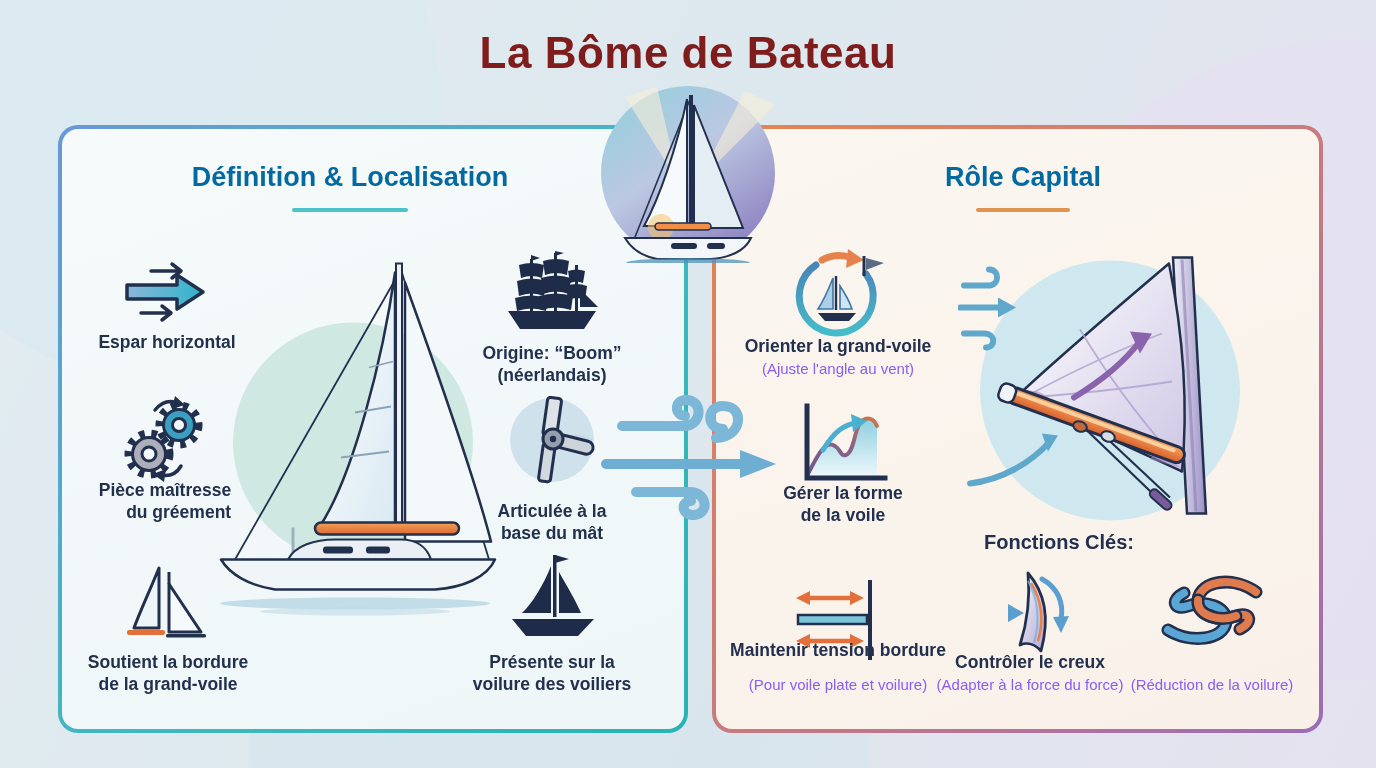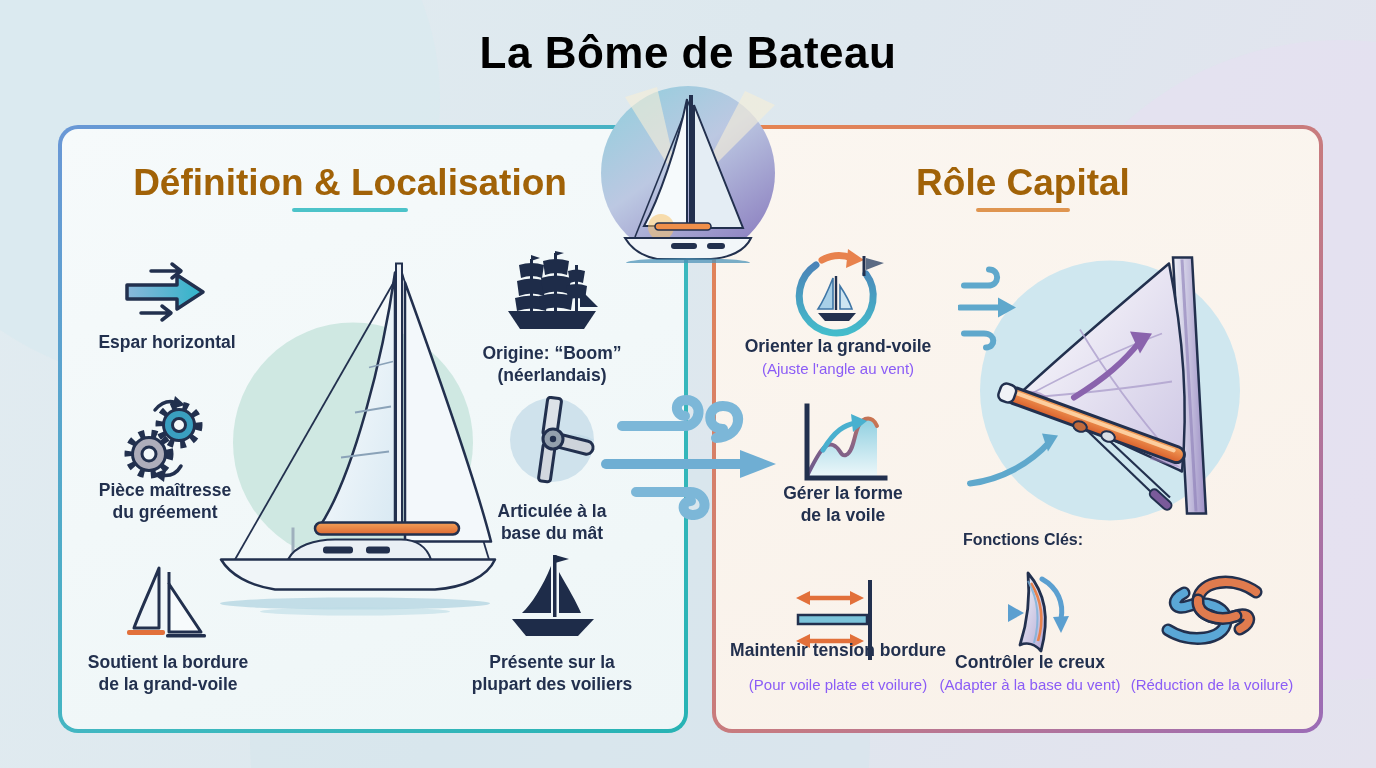--- a/index.html
+++ b/index.html
@@ -10,54 +10,54 @@
   }
   .stage{position:absolute;inset:0;}
   
   .bg-blob{position:absolute;border-radius:50%;pointer-events:none;}
   .blob1{left:-120px;top:-180px;width:560px;height:560px;background:#d9e9ef;opacity:.7;}
   .blob2{left:250px;top:430px;width:620px;height:620px;background:#d2e4ea;opacity:.45;}
   .blob3{left:1020px;top:40px;width:640px;height:640px;background:#e6dff1;opacity:.6;}
 
   .page-title{
     position:absolute;left:688px;top:28px;transform:translateX(-50%);
-    font-size:44px;font-weight:800;color:#000000;letter-spacing:.5px;white-space:nowrap;
+    font-size:44px;font-weight:800;color:#7f1d1d;letter-spacing:.5px;white-space:nowrap;
   }
 
   .panel{position:absolute;border-radius:20px;padding:4px;}
   .panel-left{left:58px;top:125px;width:622px;height:600px;
     background:linear-gradient(135deg,#6a97d6 0%,#3fb9c0 55%,#27b3b4 100%);}
   .panel-right{left:712px;top:125px;width:603px;height:600px;
     background:linear-gradient(135deg,#e8854e 0%,#c57a82 55%,#9b6cb6 100%);}
   .panel-inner{width:100%;height:100%;border-radius:16px;box-sizing:border-box;}
   .panel-left .panel-inner{background:linear-gradient(160deg,#f6fafb 0%,#eef6f7 100%);}
   .panel-right .panel-inner{background:linear-gradient(160deg,#fbf6f0 0%,#f9f1e9 100%);}
 
   .panel-header{position:absolute;transform:translateX(-50%);
-    font-size:37px;font-weight:800;color:#a16207;white-space:nowrap;}
+    font-size:27px;font-weight:800;color:#0369a1;white-space:nowrap;}
   .header-left{left:350px;top:162px;}
   .header-right{left:1023px;top:162px;}
   .header-underline{position:absolute;height:4px;border-radius:2px;transform:translateX(-50%);}
   .underline-left{left:350px;top:208px;width:116px;background:#4cc3c9;}
   .underline-right{left:1023px;top:208px;width:94px;background:#df9550;}
 
   .icon{position:absolute;transform:translate(-50%,-50%);}
   .label{
     position:absolute;transform:translateX(-50%);
     font-size:17.5px;font-weight:700;color:#22304e;text-align:center;
     line-height:1.25;white-space:pre-line;
   }
   .sub{
     position:absolute;transform:translateX(-50%);
     font-size:15px;font-weight:400;color:#8b5cf6;text-align:center;
     line-height:1.2;white-space:pre-line;
   }
   .fonctions{
     position:absolute;transform:translateX(-50%);
-    font-size:16px;font-weight:800;color:#22304e;white-space:nowrap;
+    font-size:20px;font-weight:800;color:#22304e;white-space:nowrap;margin-left:36px;
   }
   svg{display:block;}
 </style>
 </head>
 <body>
 
 <div class="stage">
   <div class="bg-blob blob1"></div>
   <div class="bg-blob blob2"></div>
   <div class="bg-blob blob3"></div>
@@ -103,21 +103,21 @@
       </g>
       <g>
         <circle cx="30" cy="60" r="20" fill="none" stroke="#22304e" stroke-width="9" stroke-dasharray="5.4 6.6"></circle>
         <circle cx="30" cy="60" r="16.5" fill="#aeadba" stroke="#22304e" stroke-width="3"></circle>
         <circle cx="30" cy="60" r="7" fill="#f3f8fa" stroke="#22304e" stroke-width="3"></circle>
       </g>
       <path d="M62 72 Q55 84 41 81" stroke="#22304e" stroke-width="3.5" fill="none" stroke-linecap="round"></path>
       <polygon points="45,88 34,80 47,75" fill="#22304e"></polygon>
     </svg>
   </div>
-  <div class="label" style="left:165px;top:480px;">Pièce maîtresse
+  <div class="label" style="left:165px;top:480px;text-align:right;">Pièce maîtresse
 du gréement</div>
 
   <div class="icon" style="left:165px;top:608px;">
     <svg width="92" height="92" viewBox="0 0 92 92">
       <path d="M40 6 C31 28 20 52 15 66 L40 66 Z" fill="#eef5f9" stroke="#22304e" stroke-width="3" stroke-linejoin="round"></path>
       <rect x="8" y="68" width="38" height="5" rx="2" fill="#e2703a"></rect>
       <path d="M50 22 L50 70 L82 70 Z" fill="#f7fafc" stroke="#22304e" stroke-width="3" stroke-linejoin="round"></path>
       <rect x="47" y="72" width="40" height="3.5" rx="1.5" fill="#22304e"></rect>
       <line x1="50" y1="10" x2="50" y2="22" stroke="#22304e" stroke-width="3"></line>
     </svg>
@@ -202,21 +202,21 @@
       <g fill="#1e2c49">
         <polygon points="49,3 63,7 49,11"></polygon>
         <rect x="47" y="3" width="3.5" height="62"></rect>
         <path d="M45 14 C37 34 25 53 16 61 L45 61 Z"></path>
         <path d="M53 20 C62 36 71 51 75 61 L53 61 Z"></path>
         <path d="M6 67 H88 L72 84 H20 Z"></path>
       </g>
     </svg>
   </div>
   <div class="label" style="left:552px;top:652px;">Présente sur la
-plupart des voiliers</div>
+voilure des voiliers</div>
 
   <div class="icon" style="left:688px;top:170px;">
     <svg width="186" height="186" viewBox="0 0 186 186">
       <defs>
         <linearGradient id="embg" x1="0" y1="0" x2=".7" y2="1">
           <stop offset="0" stop-color="#8ecfdc"></stop>
             <stop offset=".5" stop-color="#bcc8e2"></stop>
             <stop offset="1" stop-color="#8f84c2"></stop>
         </linearGradient>
       </defs>
@@ -382,21 +382,21 @@
       <line x1="6" y1="44" x2="26" y2="44" stroke="url(#inArrow)" stroke-width="7" stroke-linecap="round"></line>
       <polygon points="24,35 40,44 24,53" fill="#5b9fd0"></polygon>
       <path d="M44 4 C61 24 66 48 57 82 C51 75 43 73 36 76 C45 48 46 26 44 4 Z" fill="url(#draftg)" stroke="#22304e" stroke-width="2.8" stroke-linejoin="round"></path>
       <path d="M47 14 C58 32 60 52 54 72" fill="none" stroke="#e8824d" stroke-width="2.6"></path>
       <path d="M44 12 C54 30 56 52 50 74" fill="none" stroke="#7ab0d8" stroke-width="2" opacity=".8"></path>
       <path d="M58 10 C74 19 80 34 77 50" fill="none" stroke="#5b9fd0" stroke-width="5" stroke-linecap="round"></path>
       <polygon points="69,48 77,64 85,47" fill="#5b9fd0"></polygon>
     </svg>
   </div>
   <div class="label" style="left:1030px;top:652px;">Contrôler le creux</div>
-  <div class="sub" style="left:1030px;top:676px;">(Adapter à la base du vent)</div>
+  <div class="sub" style="left:1030px;top:676px;">(Adapter à la force du force)</div>
 
   <div class="icon" style="left:1212px;top:611px;">
     <svg width="104" height="78" viewBox="0 0 104 78">
       <g fill="none" stroke-linecap="round">
         <path d="M96 20 C74 4 40 8 38 28 C36 44 60 50 76 44 C90 39 94 50 80 57" stroke="#22304e" stroke-width="13"></path>
         <path d="M96 20 C74 4 40 8 38 28 C36 44 60 50 76 44 C90 39 94 50 80 57" stroke="#e07b4e" stroke-width="8"></path>
         <path d="M8 58 C30 72 64 68 66 50 C68 34 44 28 28 34 C14 39 10 28 24 21" stroke="#22304e" stroke-width="13"></path>
         <path d="M8 58 C30 72 64 68 66 50 C68 34 44 28 28 34 C14 39 10 28 24 21" stroke="#5aa7d6" stroke-width="8"></path>
         <path d="M38 28 C36 44 60 50 76 44" stroke="#22304e" stroke-width="13"></path>
         <path d="M38 28 C36 44 60 50 76 44" stroke="#e07b4e" stroke-width="8"></path>

